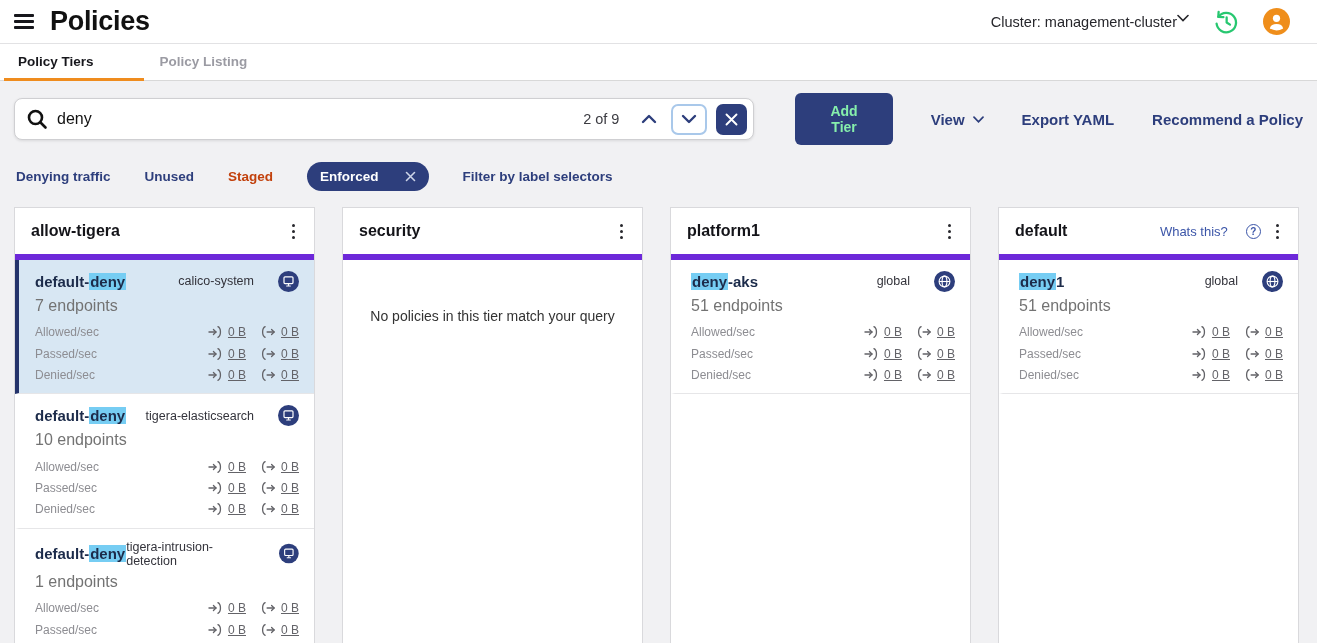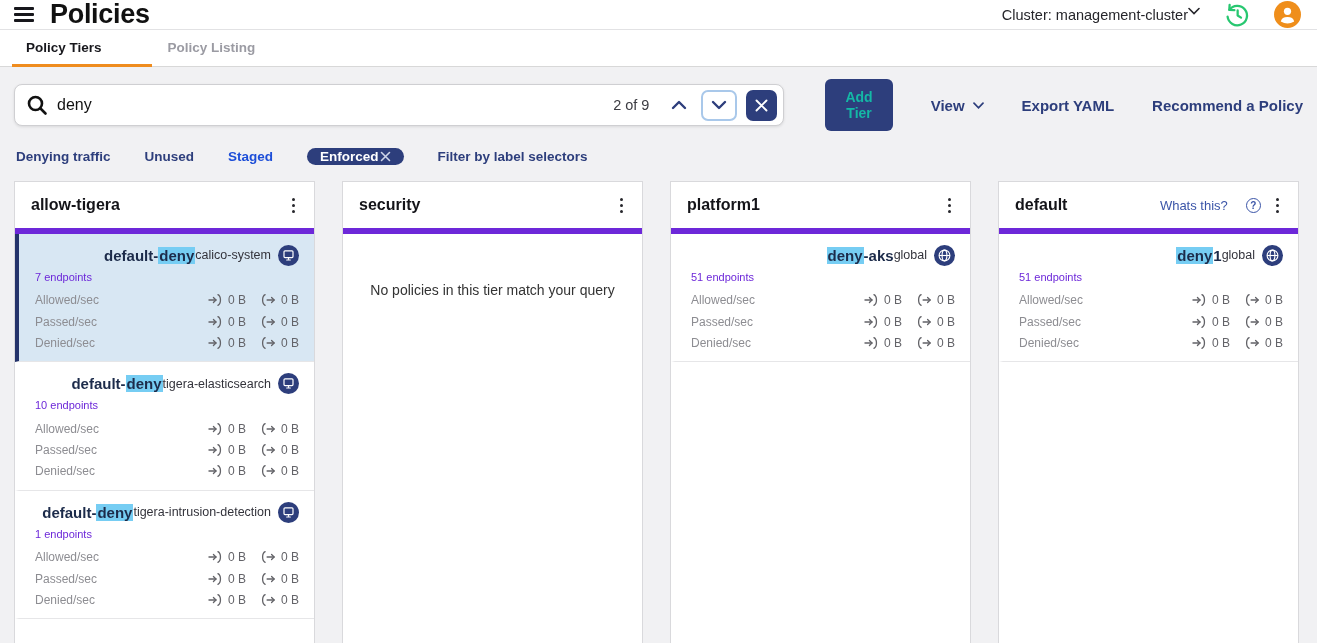--- a/index.html
+++ b/index.html
@@ -1,82 +1,82 @@
 <!DOCTYPE html>
 <html><head>
 <meta charset="utf-8">
 <style>
   * { margin:0; padding:0; box-sizing:border-box; }
   html,body { width:1317px; height:643px; overflow:hidden; }
   body { font-family:"Liberation Sans", sans-serif; background:#f1f1f3; color:#222; }
 
   
-  .topbar { background:#fff; height:30px; display:flex; align-items:center; padding:0 16px 0 14px; gap:16px; border-bottom:1px solid #e2e2e4; }
+  .topbar { background:#fff; height:44px; display:flex; align-items:center; padding:0 27px 0 14px; gap:16px; border-bottom:1px solid #e2e2e4; }
   .hamburger { width:20px; height:15px; display:flex; flex-direction:column; justify-content:space-between; cursor:pointer; }
   .hamburger span { display:block; height:2.6px; background:#17171c; border-radius:1px; }
   .page-title { font-size:27px; font-weight:800; color:#111; letter-spacing:-0.3px; }
   .top-right { margin-left:auto; display:flex; align-items:center; gap:24px; }
   .cluster-sel { display:flex; align-items:flex-start; font-size:14.5px; color:#26262b; cursor:pointer; }
   .cluster-sel svg { display:block; }
   .icon-btn { display:flex; align-items:center; cursor:pointer; }
 
   
-  .tabbar { background:#fff; display:flex; border-bottom:1px solid #d8d8d8; padding-left:12px; }
+  .tabbar { background:#fff; display:flex; border-bottom:1px solid #d8d8d8; padding-left:4px; }
   .tab { font-size:13.5px; font-weight:700; padding:10px 16px 9px; cursor:pointer; margin-bottom:-1px; }
   .tab.active { color:#17171c; border-bottom:3px solid #ef8c1e; padding-left:14px; padding-right:50px; }
   .tab.inactive { color:#9b9ba3;text-align:center; }
 
   
   .content { padding:12px 14px 0; }
 
   .toolbar { display:flex; align-items:center; }
   .searchbox { width:831px; height:42px; background:#fff; border:1px solid #cfcfd2; border-radius:8px; box-shadow:0 1px 3px rgba(0,0,0,.10); display:flex; align-items:center; padding:0 6px 0 10px; }
   .searchbox svg.mag { flex:none; }
   .search-input { flex:1; border:none; outline:none; font-size:16px; color:#111; margin-left:8px; font-family:"Liberation Sans",sans-serif; background:transparent; }
   .match-counter { font-size:14.5px; color:#3c3c42; margin-right:16px; white-space:nowrap; }
   .nav-btn { background:none; border:none; cursor:pointer; display:flex; align-items:center; justify-content:center; padding:4px 6px; }
   .nav-btn.focused { border:2px solid #a9c8ea; border-radius:7px; width:36px; height:31px; margin-left:8px; background:#fff; }
   .clear-btn { width:31px; height:31px; background:#2d3e7c; border:none; border-radius:7px; margin-left:9px; cursor:pointer; display:flex; align-items:center; justify-content:center; }
 
   .toolbar-actions { display:flex; align-items:center; gap:38px; margin-left:41px; }
-  .btn-primary { background:#2d3e7c; color:#14b8a6; font-size:14px; font-weight:600; border:none; border-radius:6px; padding:10px 20px; cursor:pointer; font-family:"Liberation Sans",sans-serif; }
+  .btn-primary { background:#2d3e7c; color:#86efac; font-size:14px; font-weight:600; border:none; border-radius:6px; padding:10px 35px; cursor:pointer; font-family:"Liberation Sans",sans-serif; }
   .link-action { color:#2d3e7c; font-size:15px; font-weight:600; cursor:pointer; white-space:nowrap; display:flex; align-items:center; gap:8px; }
 
   
   .filters { display:flex; align-items:center; gap:34px; margin:17px 0 0 2px; font-size:13.5px; font-weight:600; }
   .chip { color:#2d3e7c; cursor:pointer; white-space:nowrap; }
-  .chip.disabled { color:#1d4ed8; }
-  .chip.selected { background:#2d3e7c; color:#fff; border-radius:16px; padding:1px 13px; display:flex; align-items:center; gap:1px; }
+  .chip.disabled { color:#c2410c; }
+  .chip.selected { background:#2d3e7c; color:#fff; border-radius:16px; padding:7px 13px; display:flex; align-items:center; gap:26px; }
   .chip .chip-x { display:flex; cursor:pointer; }
 
   
   .board { display:flex; gap:27px; margin-top:16px; align-items:stretch; height:480px; }
   .tier { width:301px; flex:none; background:#fff; border:1px solid #d9d9dc; display:flex; flex-direction:column; }
   .tier-head { display:flex; align-items:center; padding:13px 14px 12px 16px; border-bottom:6px solid #6d28d9; }
   .tier-title { font-size:16px; font-weight:700; color:#141419; flex:1; }
   .whats-this { display:flex; align-items:center; gap:18px; color:#3b55a8; font-size:13px; font-weight:400; cursor:pointer; margin-right:10px; }
   .q-circle { width:15px; height:15px; border:1.4px solid #3b55a8; border-radius:50%; font-size:10px; display:flex; align-items:center; justify-content:center; font-weight:700; }
   .kebab { display:flex; flex-direction:column; gap:2.6px; padding:3px 5px; cursor:pointer; }
   .kebab i { width:3.2px; height:3.2px; background:#27272c; border-radius:50%; }
   .tier-body { flex:1; overflow:hidden; }
   .empty-msg { text-align:center; padding-top:48px; font-size:14px; color:#333; }
 
   
   .card { padding:11px 15px 8px 16px; border-bottom:1px solid #e6e6e8; border-left:4px solid transparent; cursor:pointer; background:#fff; }
   .card.selected { background:#d8e7f3; border-left-color:#24336b; }
-  .card-top { display:flex; align-items:center; justify-content:flex-end; }
+  .card-top { display:flex; align-items:center; justify-content:space-between; }
   .policy-name { font-size:15px; font-weight:600; color:#1c2b4a; white-space:nowrap; }
   .policy-name mark { background:#76cdf3; color:#1c2b4a; padding:0 1px; }
-  .scope { display:flex; align-items:center; gap:7px; font-size:12.5px; color:#33333b; }
+  .scope { display:flex; align-items:center; gap:24px; font-size:12.5px; color:#33333b; }
   .scope svg { display:block; }
-  .endpoints { font-size:11px; color:#6d28d9; margin:5px 0 7px; cursor:pointer; display:inline-block;text-align:right; }
+  .endpoints { font-size:16px; color:#737373; margin:5px 0 7px; cursor:pointer; display:inline-block;text-align:right; }
   .stat-row { display:flex; align-items:center; justify-content:space-between; padding:3.6px 0; }
   .stat-label { font-size:12px; color:#8d8d92; }
   .stat-vals { display:flex; align-items:center; gap:15px; }
-  .stat-val { display:flex; align-items:flex-start; gap:5px; font-size:12px; color:#636368; }
+  .stat-val { display:flex; align-items:flex-start; gap:5px; font-size:12px; color:#636368;text-decoration:underline; }
   .stat-val svg { display:block; }
 </style>
 </head>
 <body>
 
 <header class="topbar">
   <div class="hamburger">
       <span></span>
       <span></span>
       <span></span>

